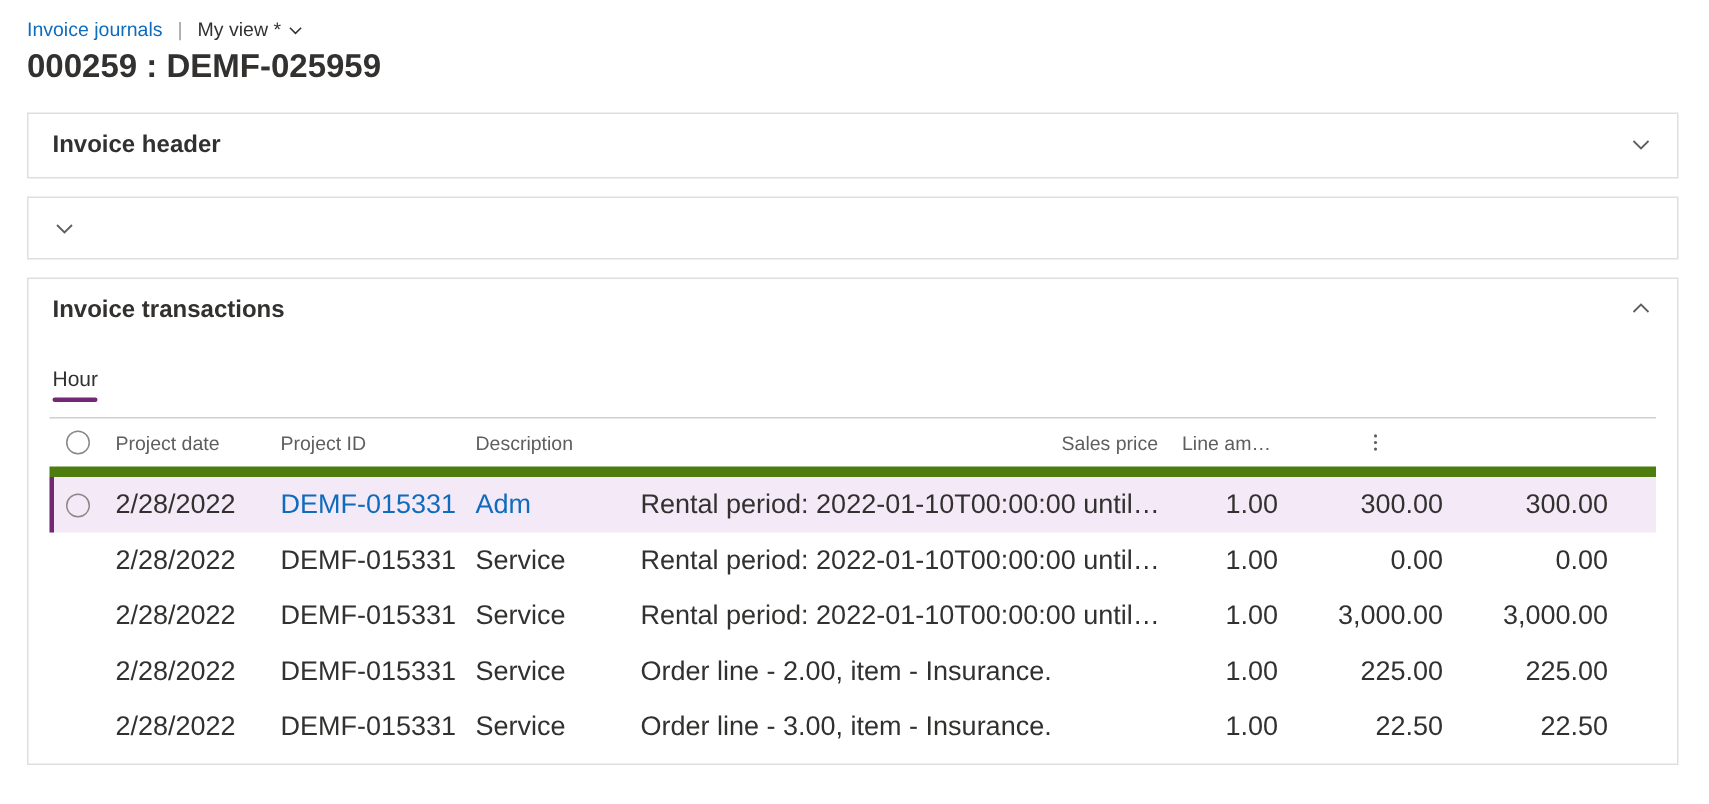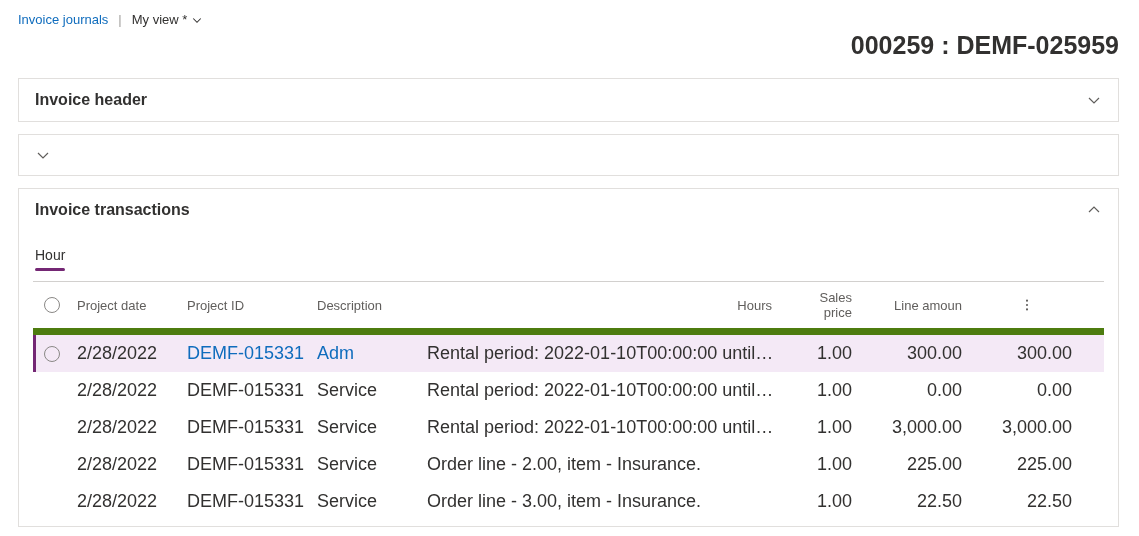--- a/index.html
+++ b/index.html
@@ -33,33 +33,31 @@
   .breadcrumb .view {
     display: flex;
     align-items: center;
     gap: 4px;
     color: #323130;
     cursor: pointer;
     text-align: right;
   }
   .breadcrumb .view svg { width: 12px; height: 12px; }
   h1.page-title {
-    font-size: 25px;
+    font-size: 22px;
     font-weight: 600;
     margin: 2px 0 18px 0;
-    text-align: right;
   }
   .panel {
     border: 1px solid #e1dfdd;
     margin-bottom: 12px;
     background: #fff;
   }
   .panel-header {
     display: flex;
-    align-items: center;
     justify-content: space-between;
     padding: 12px 16px;
     cursor: pointer;
   }
   .panel-header .title {
     font-size: 16px;
     font-weight: 600;
   }
   .chev { width: 16px; height: 16px; stroke: #605e5c; fill: none; stroke-width: 1.2; }
   .panel-body { padding: 12px 14px 6px 14px; }
@@ -171,21 +169,20 @@
       </div>
 
       <div class="grid">
         <div class="grid-head">
           <div class="cell select">
               <span class="radio"></span>
             </div>
           <div class="cell">Project date</div>
           <div class="cell">Project ID</div>
           <div class="cell">Description</div>
-          <div class="cell right">Hours</div>
           <div class="cell right">Sales price</div>
           <div class="cell right ellip">Line amoun</div>
           <div class="cell more-icon">
             <svg viewBox="0 0 16 16">
                 <circle cx="8" cy="3" r="1.2" fill="#605e5c"></circle>
                 <circle cx="8" cy="8" r="1.2" fill="#605e5c"></circle>
                 <circle cx="8" cy="13" r="1.2" fill="#605e5c"></circle>
               </svg>
           </div>
         </div>

